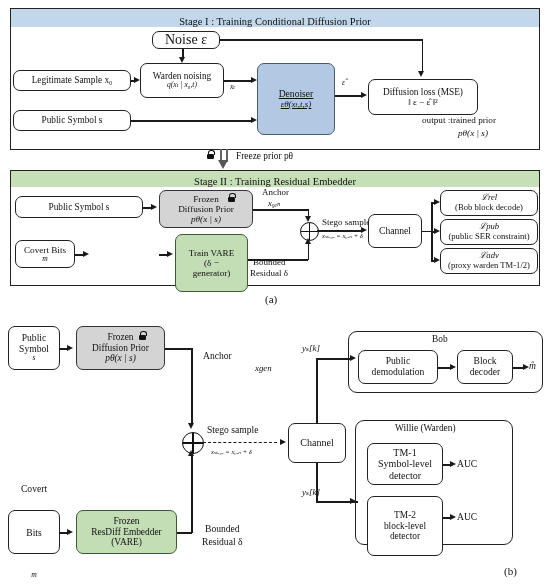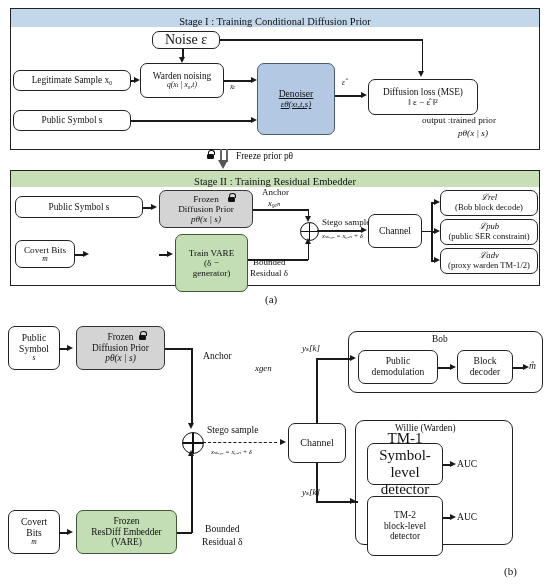--- a/index.html
+++ b/index.html
@@ -237,21 +237,21 @@
     <span class="it">pθ(x | s)</span>
   </div>
   <div class="lock" style="left:139px;top:331px;">
     <div class="shk"></div>
       <div class="body"></div>
   </div>
 
   <div class="txt" style="left:203px;top:351px;font-size:9.6px;">Anchor</div>
   <div class="txt it" style="left:210px;top:364px;font-size:8.8px;margin-left:45px;">xgen</div>
 
-  <div class="box" style="left:8px;top:510px;width:52px;height:44px;font-size:9.6px;">
+  <div class="box" style="left:8px;top:510px;width:52px;height:44px;font-size:9.6px;gap:33px;">
     <span>Covert</span>
     <span>Bits</span>
     <span class="it sm">m</span>
   </div>
 
   <div class="box green" style="left:76px;top:510px;width:101px;height:44px;font-size:9.4px;">
     <span>Frozen</span>
     <span>ResDiff Embedder</span>
     <span>(VARE)</span>
   </div>
@@ -277,21 +277,21 @@
   </div>
   <div class="box" style="left:457px;top:350px;width:56px;height:34px;font-size:9.6px;">
     <span>Block</span>
     <span>decoder</span>
   </div>
   <div class="txt it" style="left:529px;top:361px;font-size:9.6px;">m̂</div>
 
   <div class="group" style="left:355px;top:420px;width:158px;height:125px;"></div>
   <div class="txt" style="left:395px;top:423px;font-size:9.4px;">Willie (Warden)</div>
 
-  <div class="box" style="left:367px;top:443px;width:76px;height:42px;font-size:15px;">
+  <div class="box" style="left:367px;top:443px;width:76px;height:42px;font-size:10px;">
     <span>TM-1</span>
     <span>Symbol-level</span>
     <span>detector</span>
   </div>
   <div class="txt" style="left:457px;top:459px;font-size:9.6px;">AUC</div>
 
   <div class="box" style="left:367px;top:496px;width:76px;height:60px;font-size:9.4px;">
     <span>TM-2</span>
     <span>block-level</span>
     <span>detector</span>

